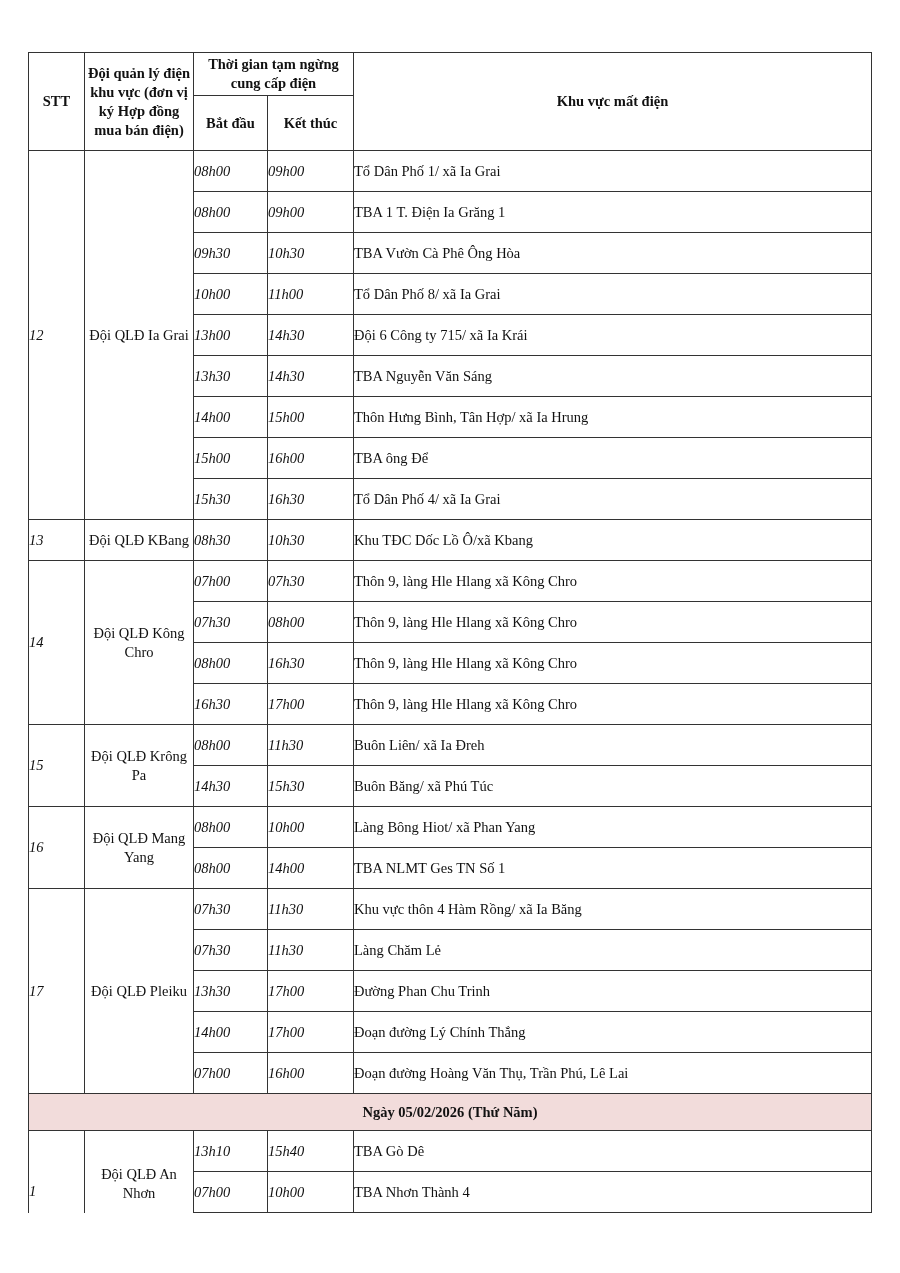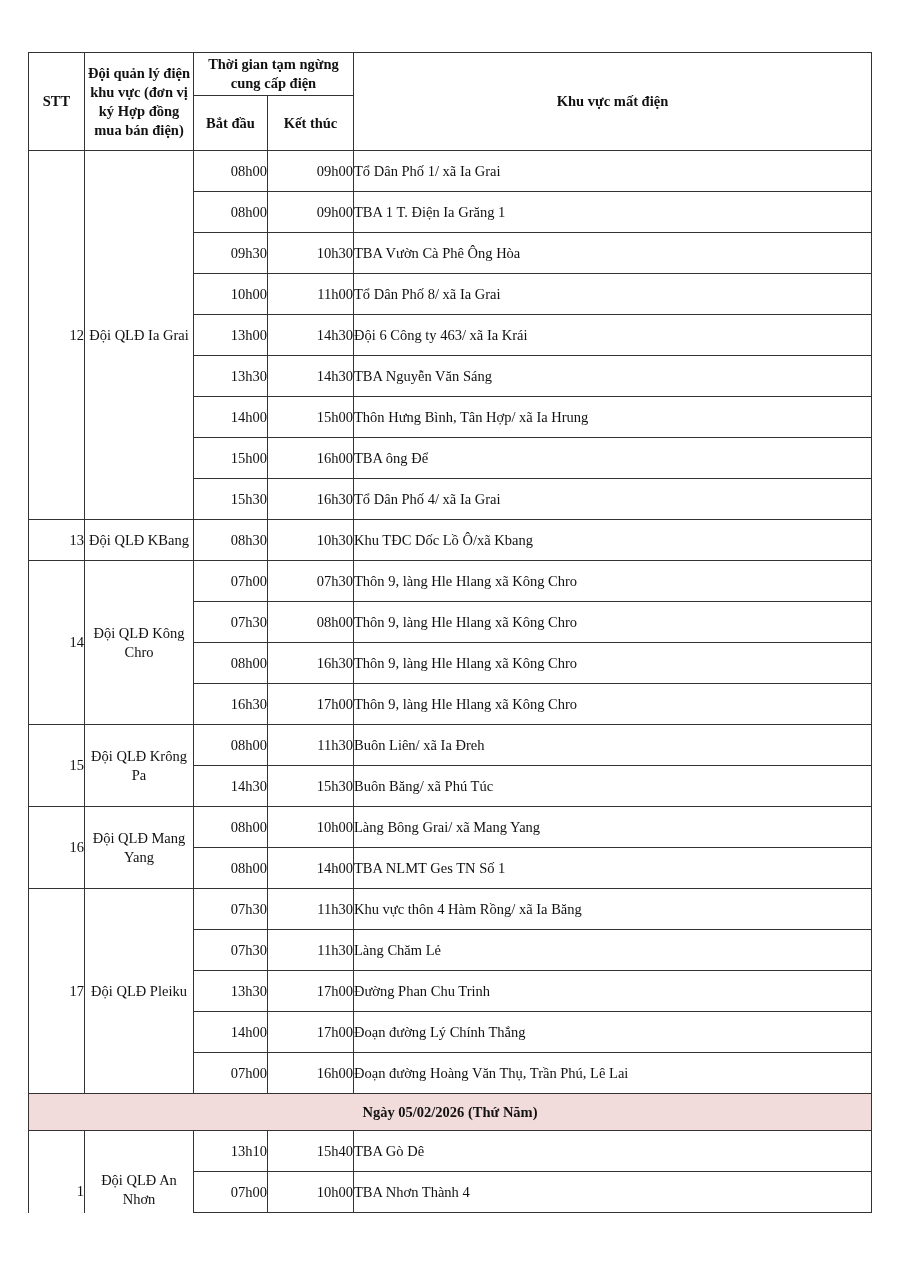--- a/index.html
+++ b/index.html
@@ -15,21 +15,21 @@
   }
   th { font-weight: bold; text-align: center; line-height: 19px; }
   col.c-stt { width: 56px; }
   col.c-unit { width: 109px; }
   col.c-start { width: 74px; }
   col.c-end { width: 86px; }
   col.c-area { width: 518px; }
   tr.h1 th { height: 42px; }
   tr.h2 th { height: 54px; }
   tr.data td { height: 40px; }
-  td.center { text-align: right; }
+  td.center { text-align: left; font-style: italic; }
   td.unit { text-align: center; line-height: 19px; padding: 0 2px; border-radius: 30px; }
   td.area { text-align: left; padding-left: 3px; margin-left: 6px; }
   tr.date-row td { height: 36px; background: #F2DCDB; font-weight: bold; text-align: center; }
   td.open-bottom { border-bottom: none !important; }
 </style>
 </head>
 <body>
 
 <table class="schedule">
   <colgroup>
@@ -71,21 +71,21 @@
       <td class="area">TBA Vườn Cà Phê Ông Hòa</td>
     </tr>
     <tr class="data">
       <td class="center">10h00</td>
       <td class="center">11h00</td>
       <td class="area">Tổ Dân Phố 8/ xã Ia Grai</td>
     </tr>
     <tr class="data">
       <td class="center">13h00</td>
       <td class="center">14h30</td>
-      <td class="area">Đội 6 Công ty 463/ xã Ia Krái</td>
+      <td class="area">Đội 6 Công ty 715/ xã Ia Krái</td>
     </tr>
     <tr class="data">
       <td class="center">13h30</td>
       <td class="center">14h30</td>
       <td class="area">TBA Nguyễn Văn Sáng</td>
     </tr>
     <tr class="data">
       <td class="center">14h00</td>
       <td class="center">15h00</td>
       <td class="area">Thôn Hưng Bình, Tân Hợp/ xã Ia Hrung</td>
@@ -143,21 +143,21 @@
       <td class="center">14h30</td>
       <td class="center">15h30</td>
       <td class="area">Buôn Băng/ xã Phú Túc</td>
     </tr>
 
     <tr class="data">
       <td rowspan="2" class="center">16</td>
       <td rowspan="2" class="unit">Đội QLĐ Mang Yang</td>
       <td class="center">08h00</td>
       <td class="center">10h00</td>
-      <td class="area">Làng Bông Grai/ xã Mang Yang</td>
+      <td class="area">Làng Bông Hiot/ xã Phan Yang</td>
     </tr>
     <tr class="data">
       <td class="center">08h00</td>
       <td class="center">14h00</td>
       <td class="area">TBA  NLMT Ges TN Số 1</td>
     </tr>
 
     <tr class="data">
       <td rowspan="5" class="center">17</td>
       <td rowspan="5" class="unit">Đội QLĐ Pleiku</td>
@@ -186,21 +186,21 @@
       <td class="area">Đoạn đường Hoàng Văn Thụ, Trần Phú, Lê Lai</td>
     </tr>
 
     <tr class="date-row">
       <td colspan="5">Ngày 05/02/2026 (Thứ Năm)</td>
     </tr>
 
     <tr class="data">
       <td rowspan="2" class="center open-bottom"><span style="position:relative; top:20px;">1</span></td>
       <td rowspan="2" class="unit open-bottom">
-          <span style="position:relative; top:18px; display:block;">Đội QLĐ An Nhơn</span>
+          <span style="position:relative; top:12px; display:block;">Đội QLĐ An Nhơn</span>
         </td>
       <td class="center">13h10</td>
       <td class="center">15h40</td>
       <td class="area">TBA Gò Dê</td>
     </tr>
     <tr class="data">
       <td class="center">07h00</td>
       <td class="center">10h00</td>
       <td class="area">TBA Nhơn Thành 4</td>
     </tr>

